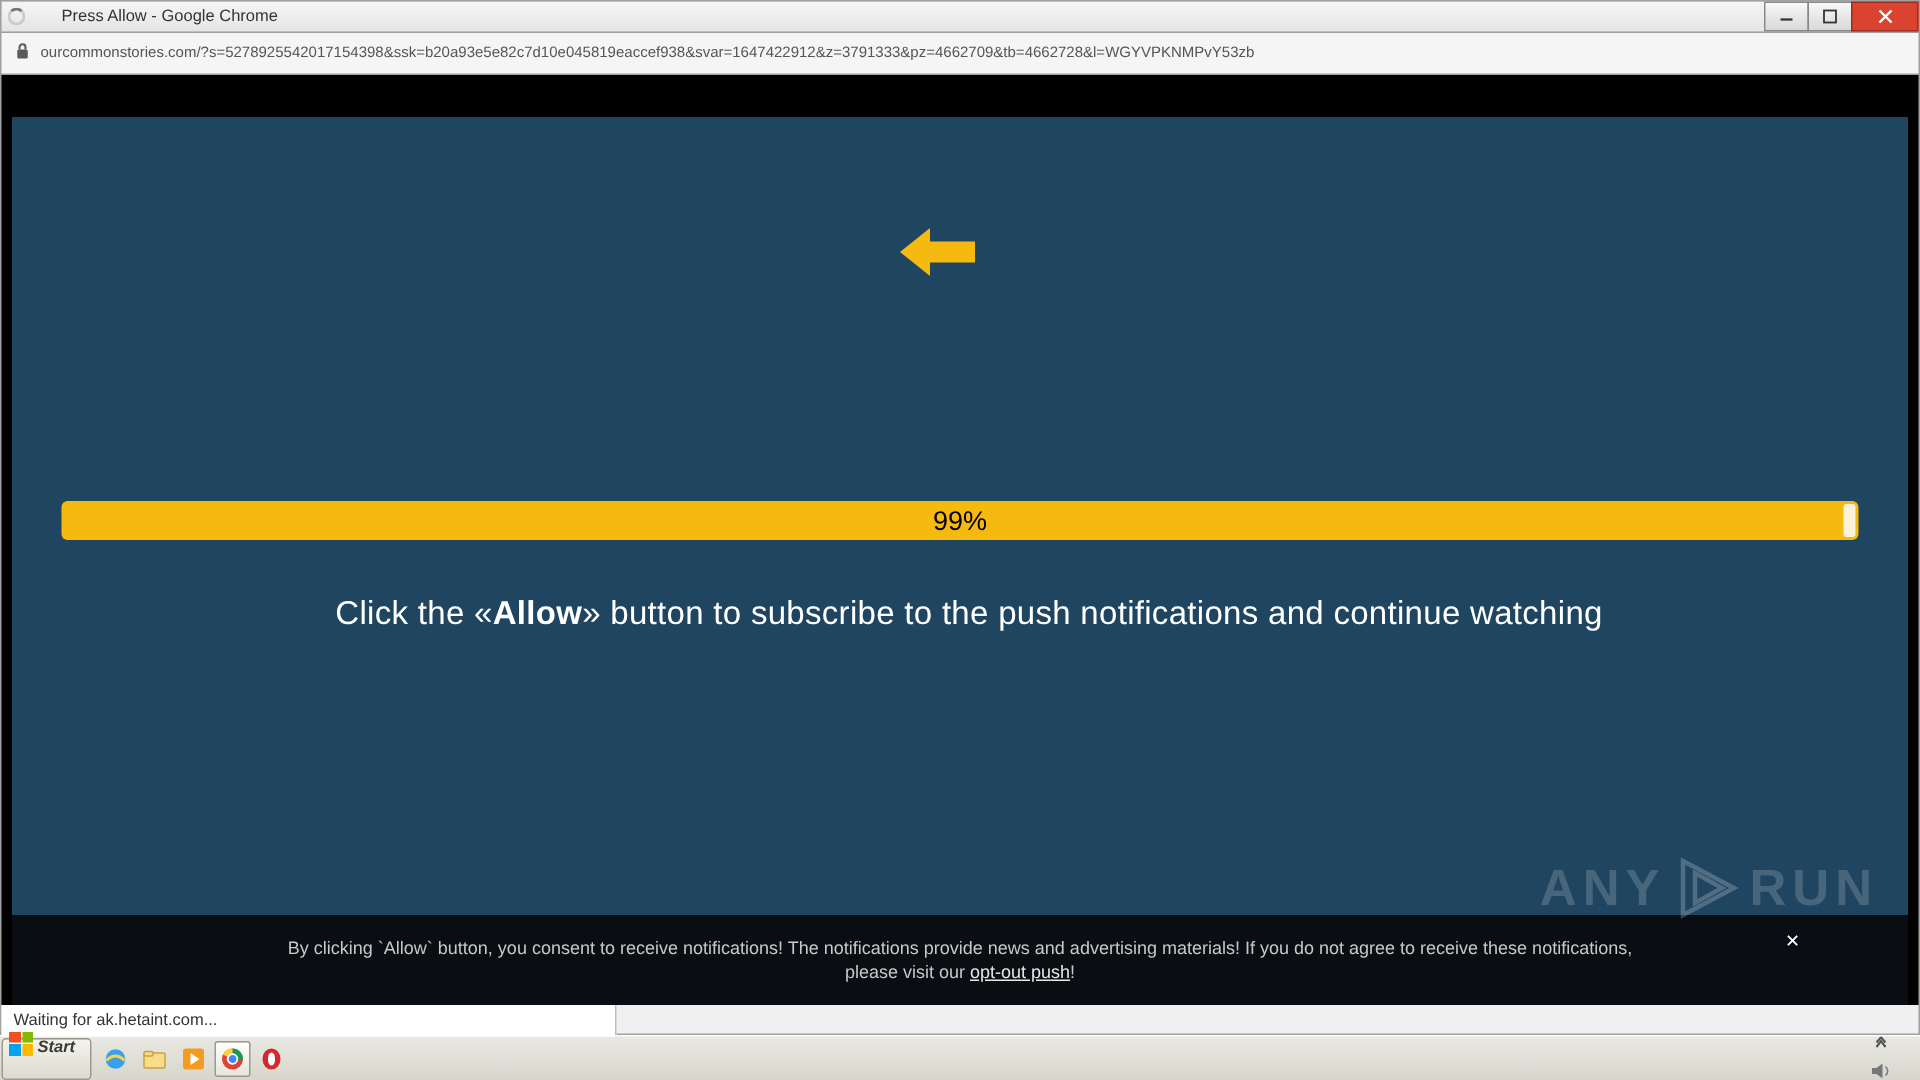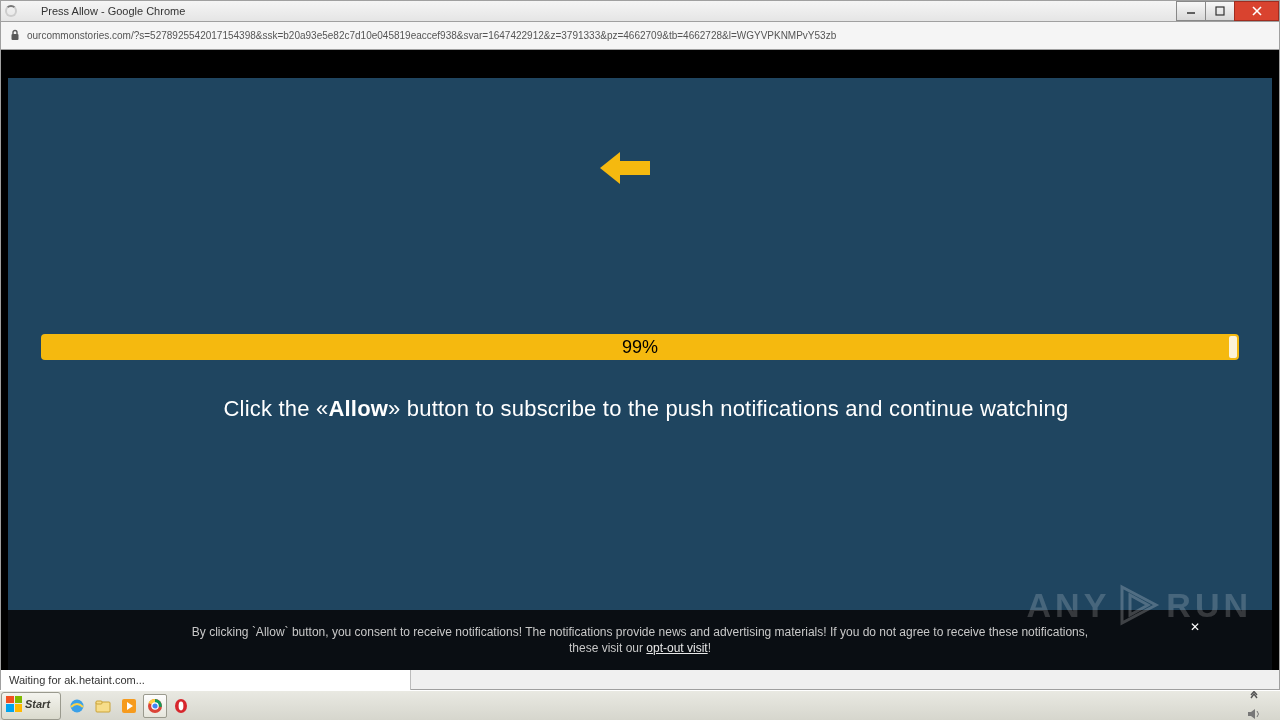--- a/index.html
+++ b/index.html
@@ -79,21 +79,21 @@
   .consentbar .line { text-align: center; line-height: 16px; }
   .consentbar a { color: #e8e8e8; text-decoration: underline; }
   .consentbar .closex {
     position: absolute; right: 70px; top: 10px; color: #fff; font-size: 12px;
     width: 14px; height: 14px; display: flex; align-items: center; justify-content: center;
     cursor: pointer;
   }
 
   
   .watermark {
-    position: absolute; right: 20px; bottom: 43px; color: rgba(255,255,255,0.18);
+    position: absolute; right: 20px; bottom: 56px; color: rgba(255,255,255,0.18);
     font-size: 34px; font-weight: 600; letter-spacing: 4px; display: flex; align-items: center;
     font-family: Arial, sans-serif; pointer-events: none;
   }
   .watermark svg { margin: 0 6px; }
 
   
   .statusbar {
     height: 20px; background: #f0f0f0; border: 1px solid #a0a0a0; border-top: none;
     font-size: 11px; color: #333; display: flex; align-items: center;
   }
@@ -102,23 +102,23 @@
     width: 410px; border-left: none; border-bottom: none;
   }
 
   
   .taskbar {
     height: 30px; background: linear-gradient(#e9e9e2,#d6d6cd);
     border-top: 1px solid #fff; display: flex; align-items: center;
     font-size: 11px; position: relative;
   }
   .startbtn {
-    height: 28px; padding: 0 10px 4px 4px; margin-left: 1px;
+    height: 28px; padding: 0 10px 15px 4px; margin-left: 1px;
     background: linear-gradient(#f4f4ee,#dadacd); border: 1px solid #9a9a8e; border-radius: 3px;
-    display: flex; align-items: center; font-weight: bold; color: #3b3b35;
+    display: flex; align-items: flex-end; font-weight: bold; color: #3b3b35;
     font-style: italic; gap: 3px;
   }
   .startbtn .winlogo { width: 16px; height: 16px; display: grid; grid-template-columns: 1fr 1fr; grid-template-rows: 1fr 1fr; gap: 1px; }
   .startbtn .winlogo div:nth-child(1){background:#f25022;} .startbtn .winlogo div:nth-child(2){background:#7fba00;}
   .startbtn .winlogo div:nth-child(3){background:#00a4ef;} .startbtn .winlogo div:nth-child(4){background:#ffb900;}
   .tbicons { display: flex; align-items: center; margin-left: 4px; gap: 2px; }
   .tbicon {
     width: 24px; height: 24px; border: 1px solid transparent; border-radius: 2px;
     display: flex; align-items: center; justify-content: center; font-size: 14px;
   }
@@ -183,21 +183,21 @@
       </div>
     </div>
 
     <div class="instruction">
       <span>Click the «</span><span class="al">Allow</span><span>» button to subscribe to the push notifications and continue watching</span>
     </div>
 
     <div class="consentbar">
       <div class="line">By clicking `Allow` button, you consent to receive notifications! The notifications provide news and advertising materials! If you do not agree to receive these notifications,</div>
       <div class="line">
-        <span>these visit our </span><a href="#">opt-out visit</a><span>!</span>
+        <span>please visit our </span><a href="#">opt-out push</a><span>!</span>
       </div>
       <div class="closex">✕</div>
     </div>
 
     <div class="watermark">
       <span>ANY</span>
       <svg width="44" height="44" viewBox="0 0 44 44">
         <polygon points="6,4 40,22 6,40" fill="none" stroke="rgba(255,255,255,0.22)" stroke-width="3"></polygon>
         <polygon points="14,12 32,22 14,32" fill="none" stroke="rgba(255,255,255,0.22)" stroke-width="3"></polygon>
       </svg>

